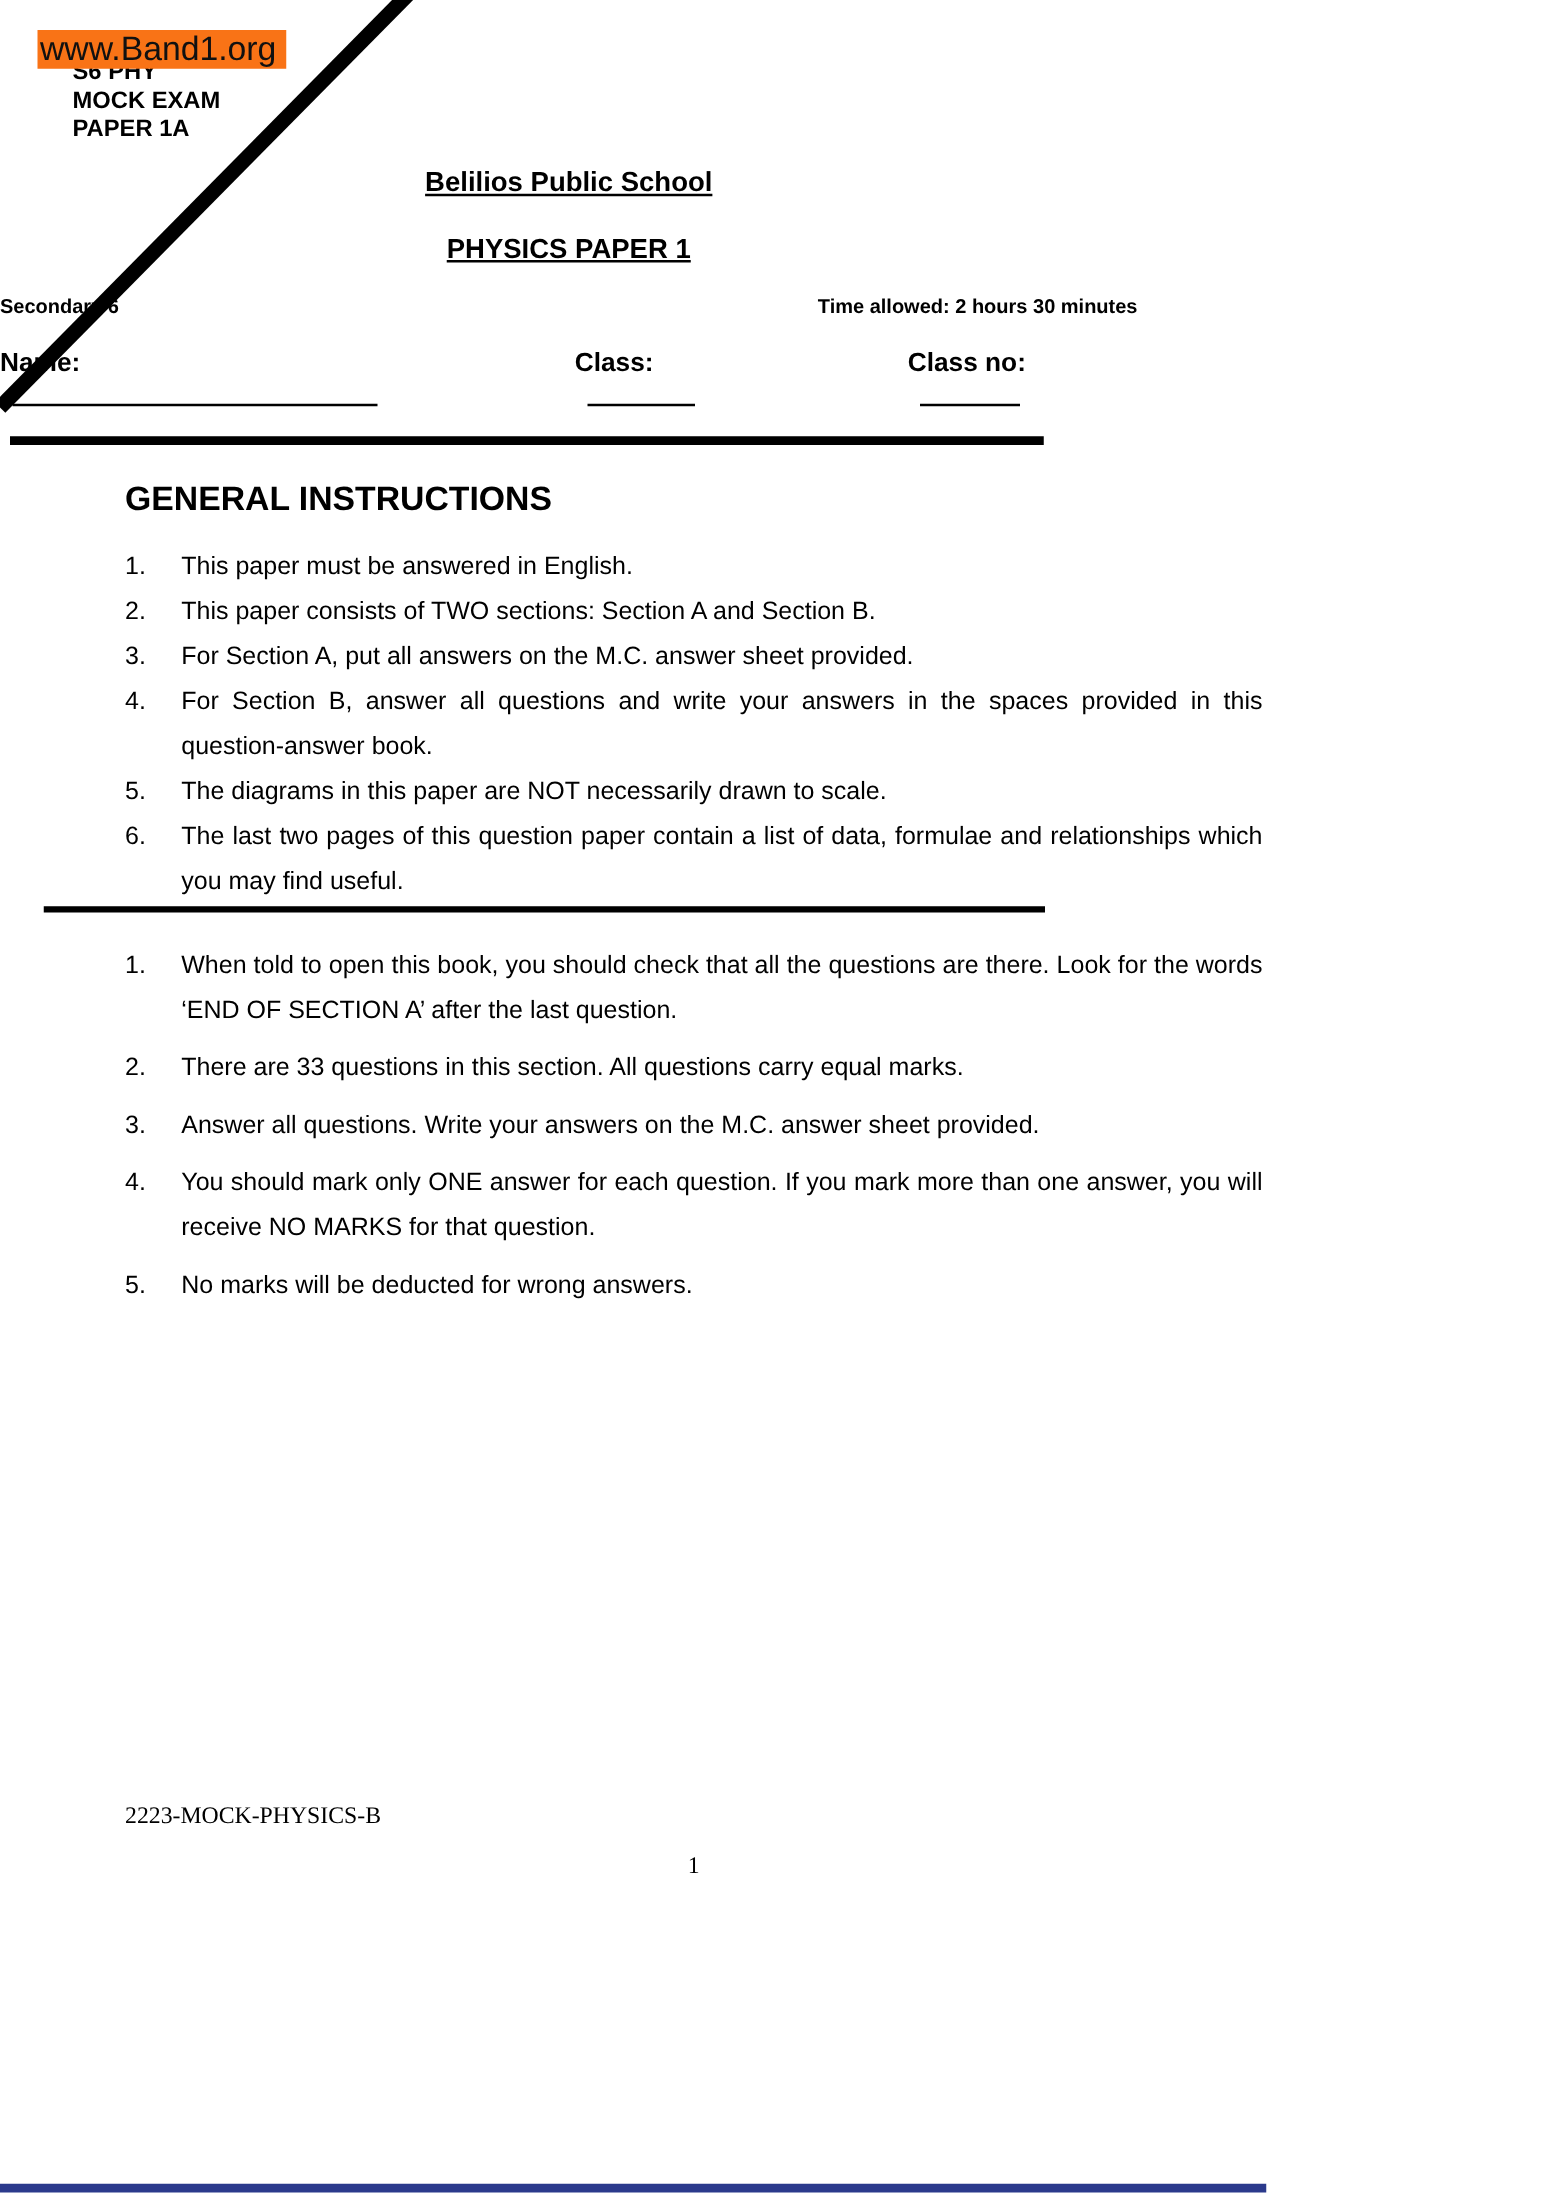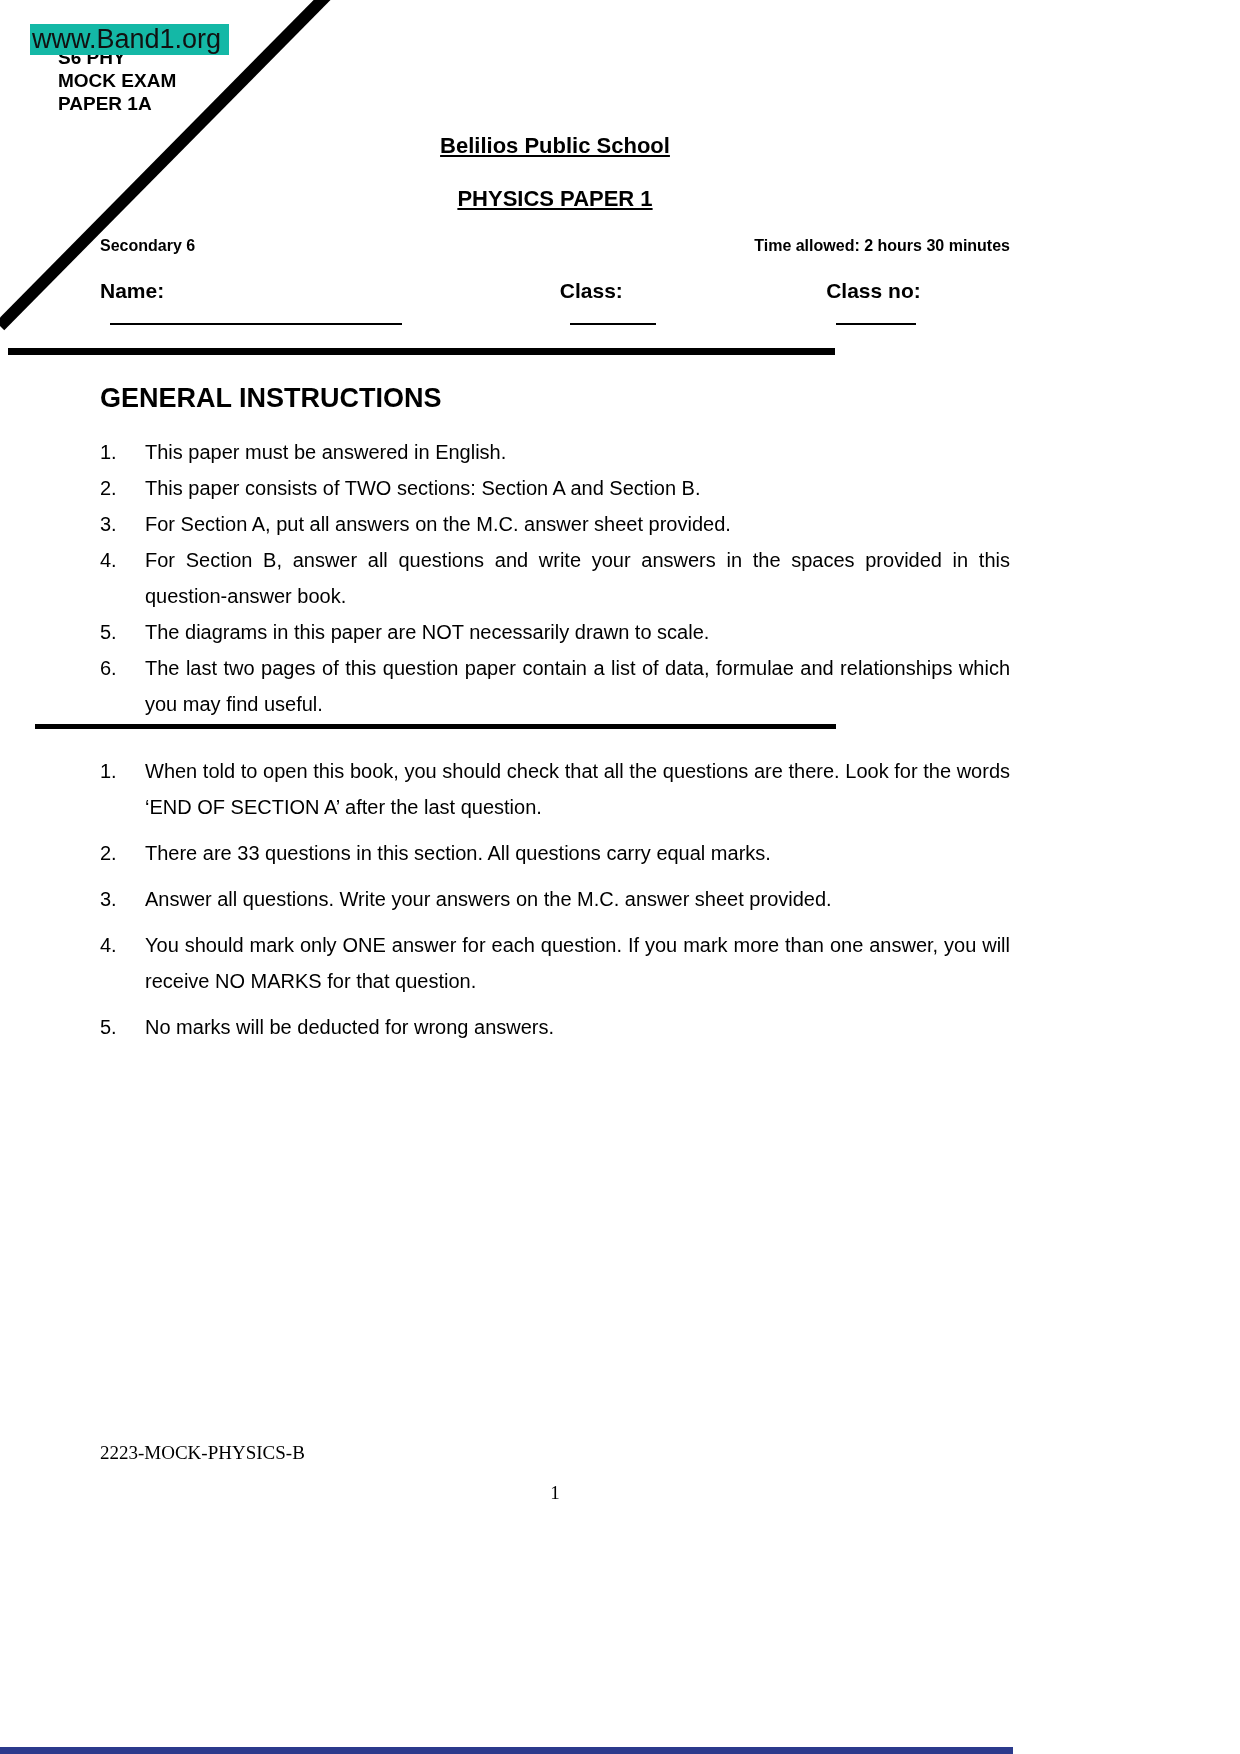--- a/index.html
+++ b/index.html
@@ -7,24 +7,24 @@
   body {
     width:1240px; height:1754px;
     font-family:"Liberation Sans", sans-serif;
     color:#000; position:relative; overflow:hidden;
   }
   .page { position:relative; width:1013px; height:1754px; background:#fff; }
 
   
   .diag { position:absolute; top:0; left:0; z-index:1; }
   .corner { position:absolute; top:46px; left:58px; z-index:2; font-weight:700; font-size:19px; line-height:23px; }
-  .watermark { position:absolute; top:24px; left:30px; z-index:3; background:#14b8a6; font-size:27px; line-height:31px; padding:0 8px 0 2px; color:#111; }
+  .watermark { position:absolute; top:24px; left:30px; z-index:3; background:#f97316; font-size:27px; line-height:31px; padding:0 8px 0 2px; color:#111; }
 
   
-  .head { width:910px; margin-left:100px; padding-top:132px; text-align:center; }
+  .head { width:910px; padding-top:132px; text-align:center; }
   .school { font-size:22px; font-weight:700; text-decoration:underline; line-height:27px; }
   .exam   { font-size:22px; font-weight:700; margin-top:4px; line-height:27px; }
   .paper  { font-size:22px; font-weight:700; text-decoration:underline; margin-top:26px; line-height:27px; }
   .row1 { display:flex; justify-content:space-between; font-size:16px; font-weight:700; margin-top:25px; text-align:left;gap:33px; }
   .row2 { display:flex; font-size:21px; font-weight:700; margin-top:24px; text-align:left; align-items:flex-end; }
   .blank { display:inline-block; border-bottom:2px solid #000; height:22px; vertical-align:baseline; }
   .blank.nm  { width:292px; margin-left:10px; }
   .blank.cl  { width:86px;  margin-left:10px; }
   .blank.cn  { width:80px;  margin-left:10px; }
   .g2 { margin-left:95px; }

